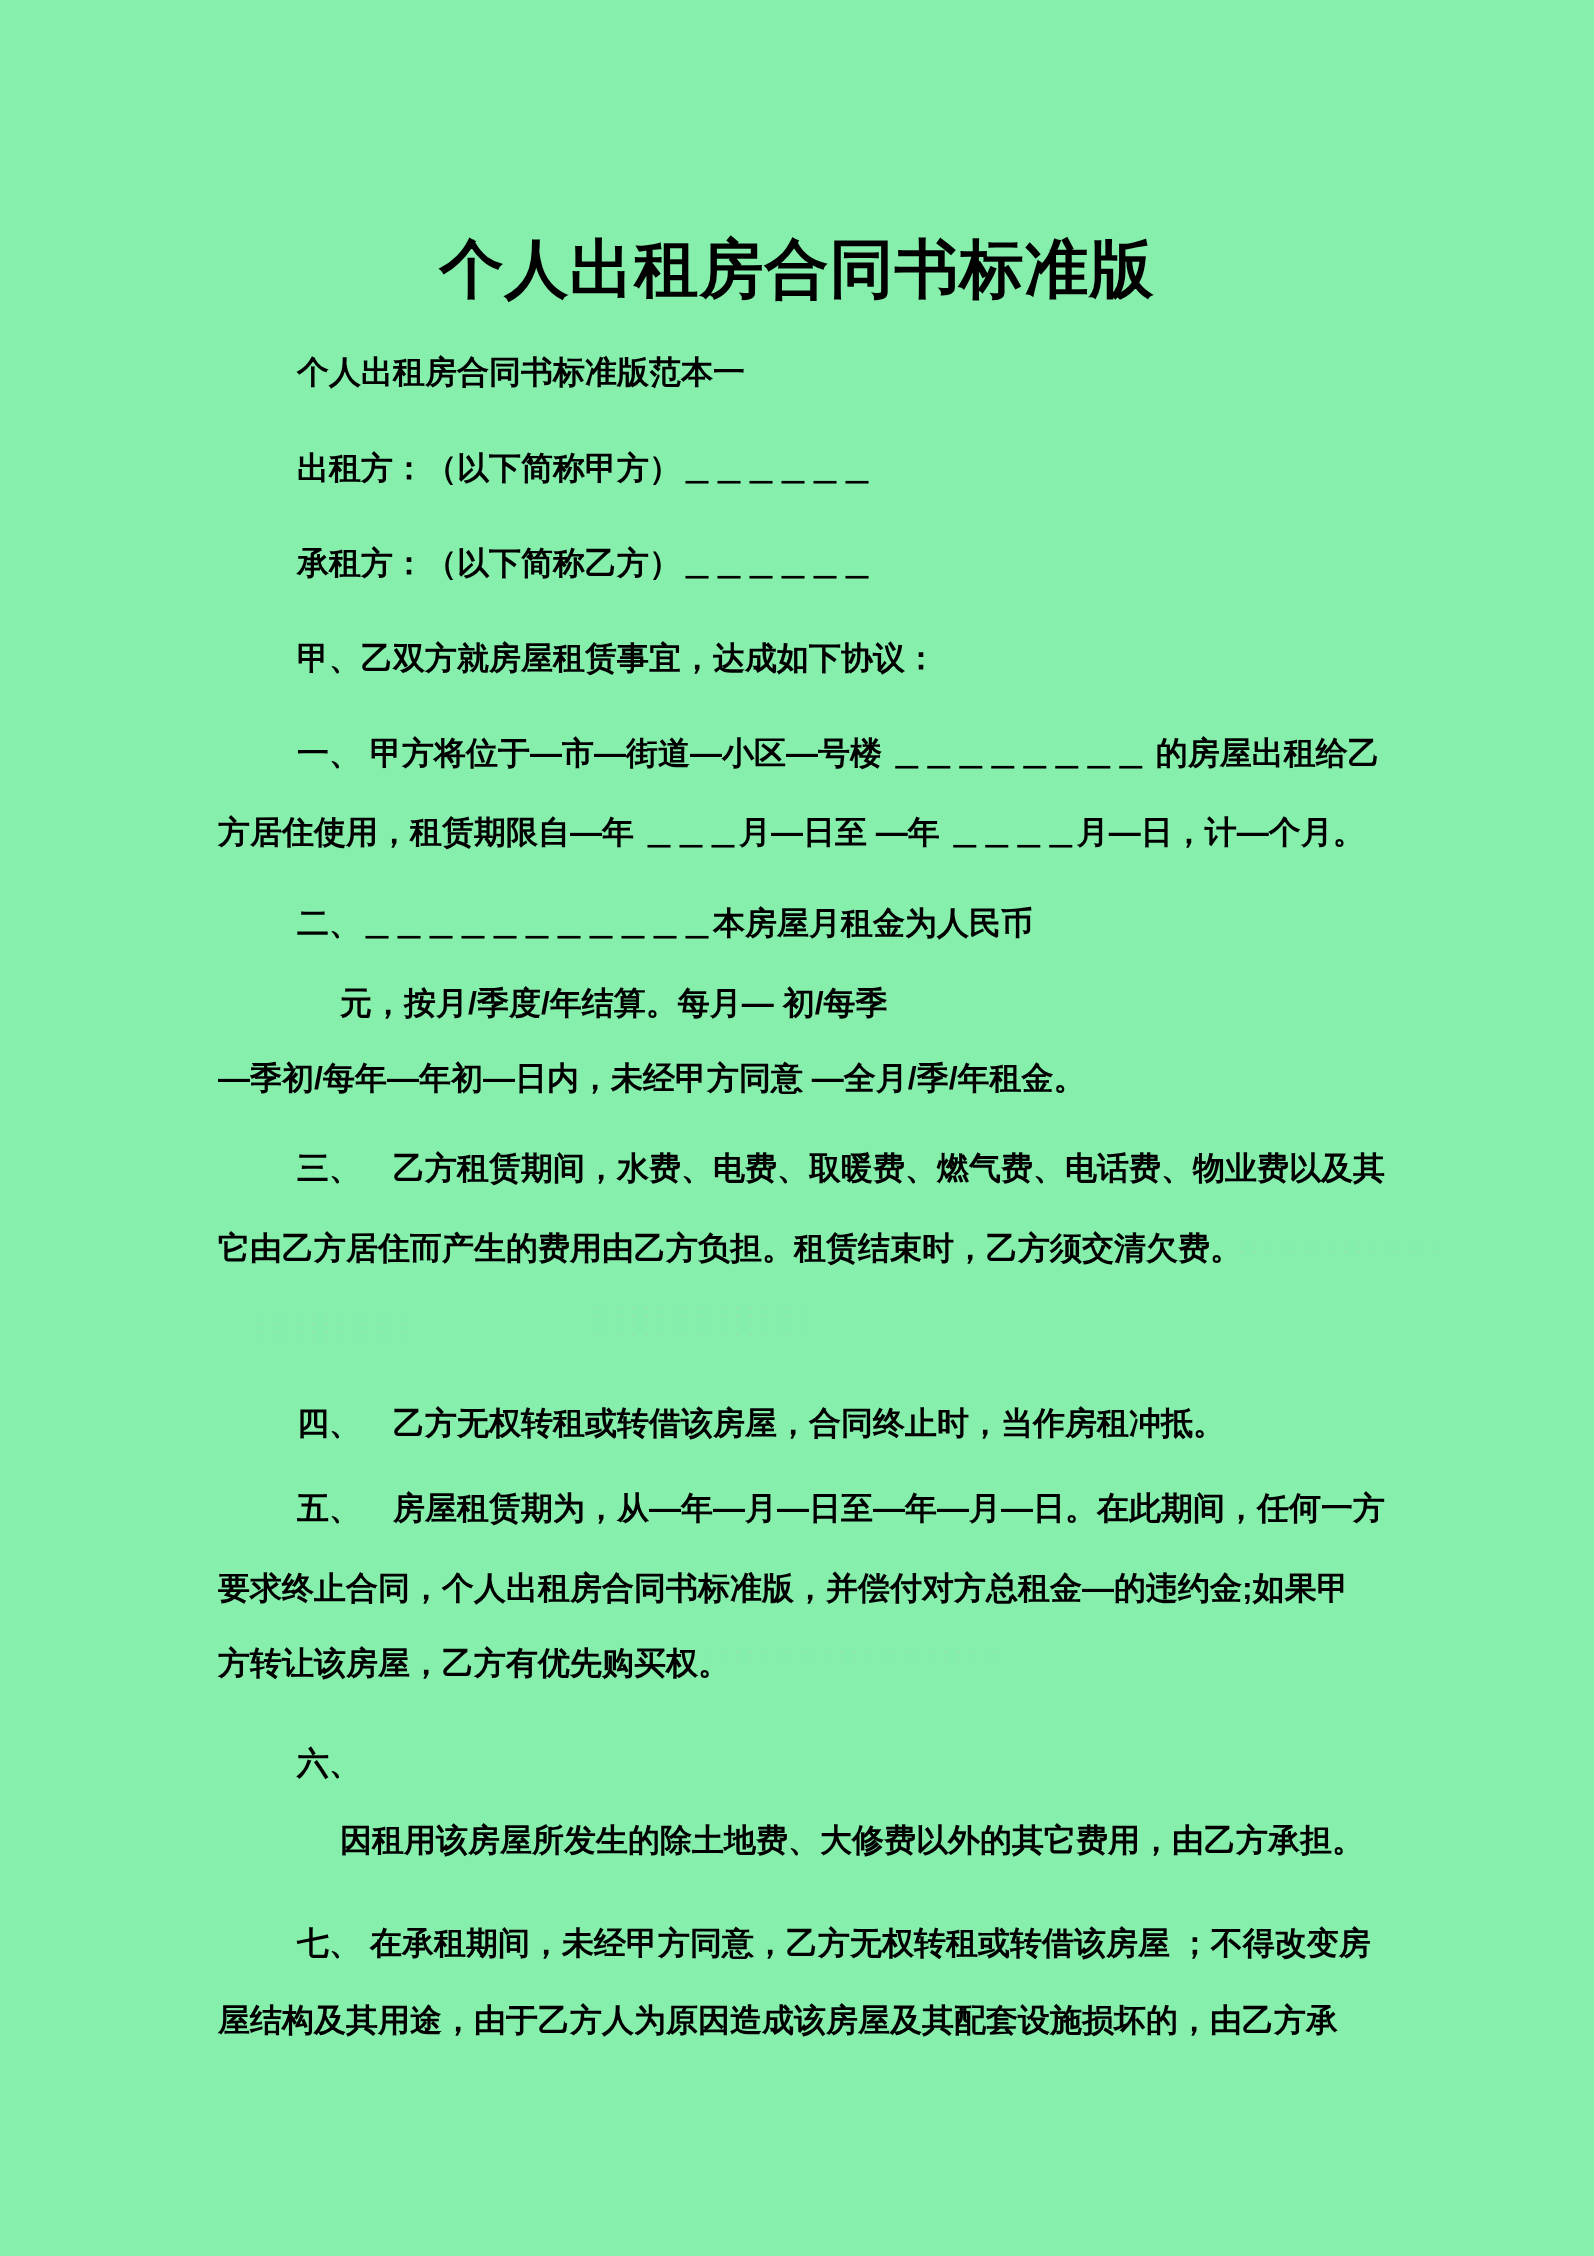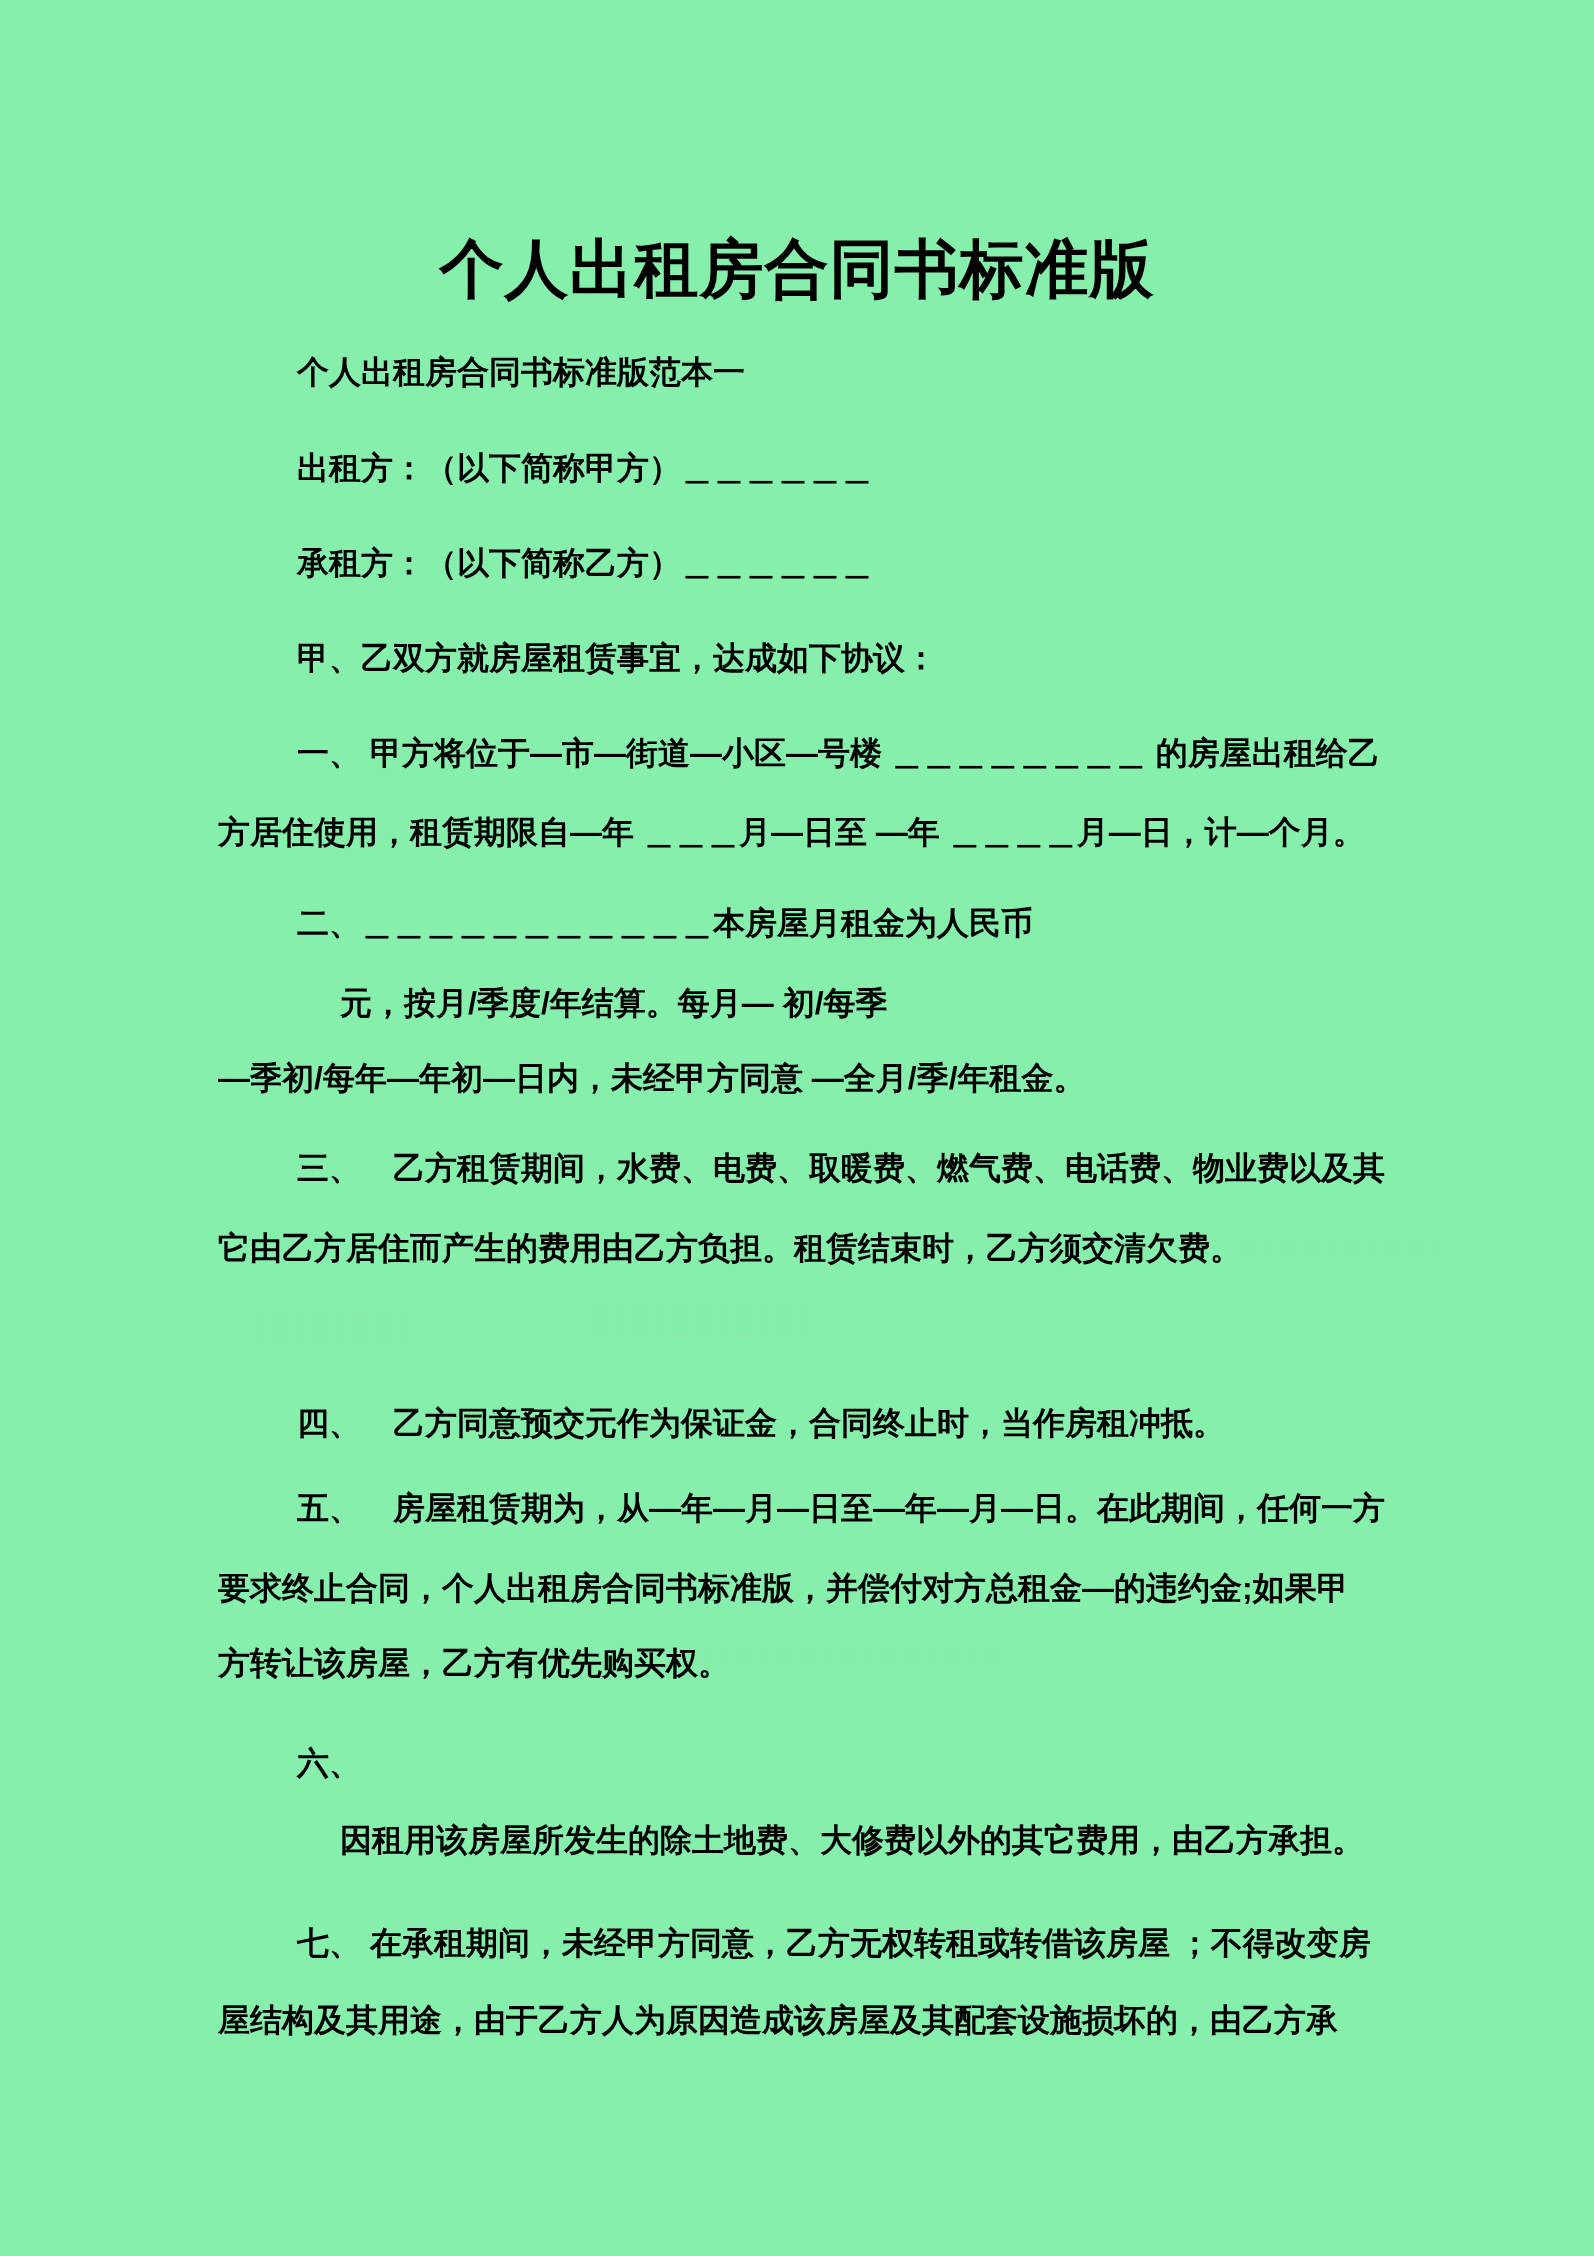--- a/index.html
+++ b/index.html
@@ -66,21 +66,21 @@
   <div class="line cont" style="top:1058px">—季初/每年—年初—日内，未经甲方同意 —全月/季/年租金。</div>
 
   <div class="line ind" style="top:1148px">三、　乙方租赁期间，水费、电费、取暖费、燃气费、电话费、物业费以及其</div>
   <div class="line cont" style="top:1228px">它由乙方居住而产生的费用由乙方负担。租赁结束时，乙方须交清欠费。</div>
 
   <div class="artifact" style="left:1235px; top:1238px; width:210px; height:16px"></div>
   <div class="artifact" style="left:255px;  top:1310px; width:155px; height:32px"></div>
   <div class="artifact" style="left:588px;  top:1303px; width:215px; height:38px"></div>
   <div class="artifact" style="left:705px;  top:1648px; width:300px; height:20px"></div>
 
-  <div class="line ind" style="top:1403px">四、　乙方同意预交元作为保证金，合同终止时，当作房租冲抵。</div>
+  <div class="line ind" style="top:1403px">四、　乙方无权转租或转借该房屋，合同终止时，当作房租冲抵。</div>
 
   <div class="line ind" style="top:1488px">五、　房屋租赁期为，从—年—月—日至—年—月—日。在此期间，任何一方</div>
   <div class="line cont" style="top:1568px">要求终止合同，个人出租房合同书标准版，并偿付对方总租金—的违约金;如果甲</div>
   <div class="line cont" style="top:1643px">方转让该房屋，乙方有优先购买权。</div>
 
   <div class="line ind" style="top:1743px">六、</div>
   <div class="line deep" style="top:1820px">因租用该房屋所发生的除土地费、大修费以外的其它费用，由乙方承担。</div>
 
   <div class="line ind" style="top:1923px">七、 在承租期间，未经甲方同意，乙方无权转租或转借该房屋 ；不得改变房</div>
   <div class="line cont" style="top:2000px">屋结构及其用途，由于乙方人为原因造成该房屋及其配套设施损坏的，由乙方承</div>

